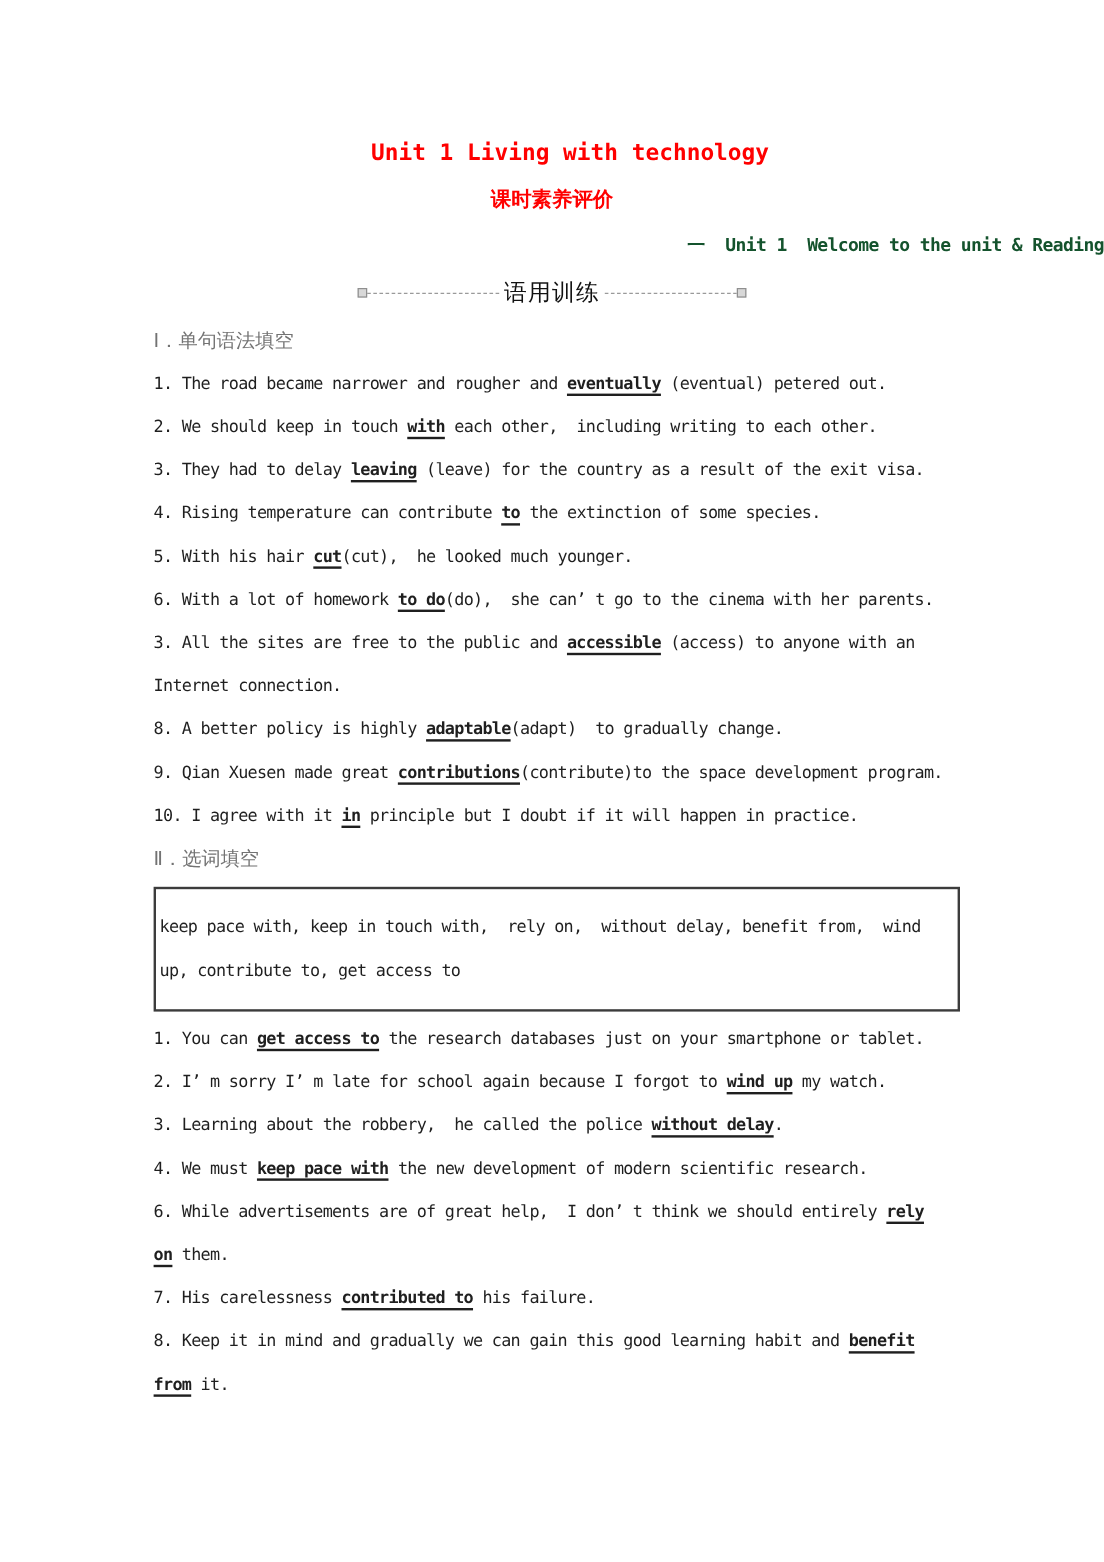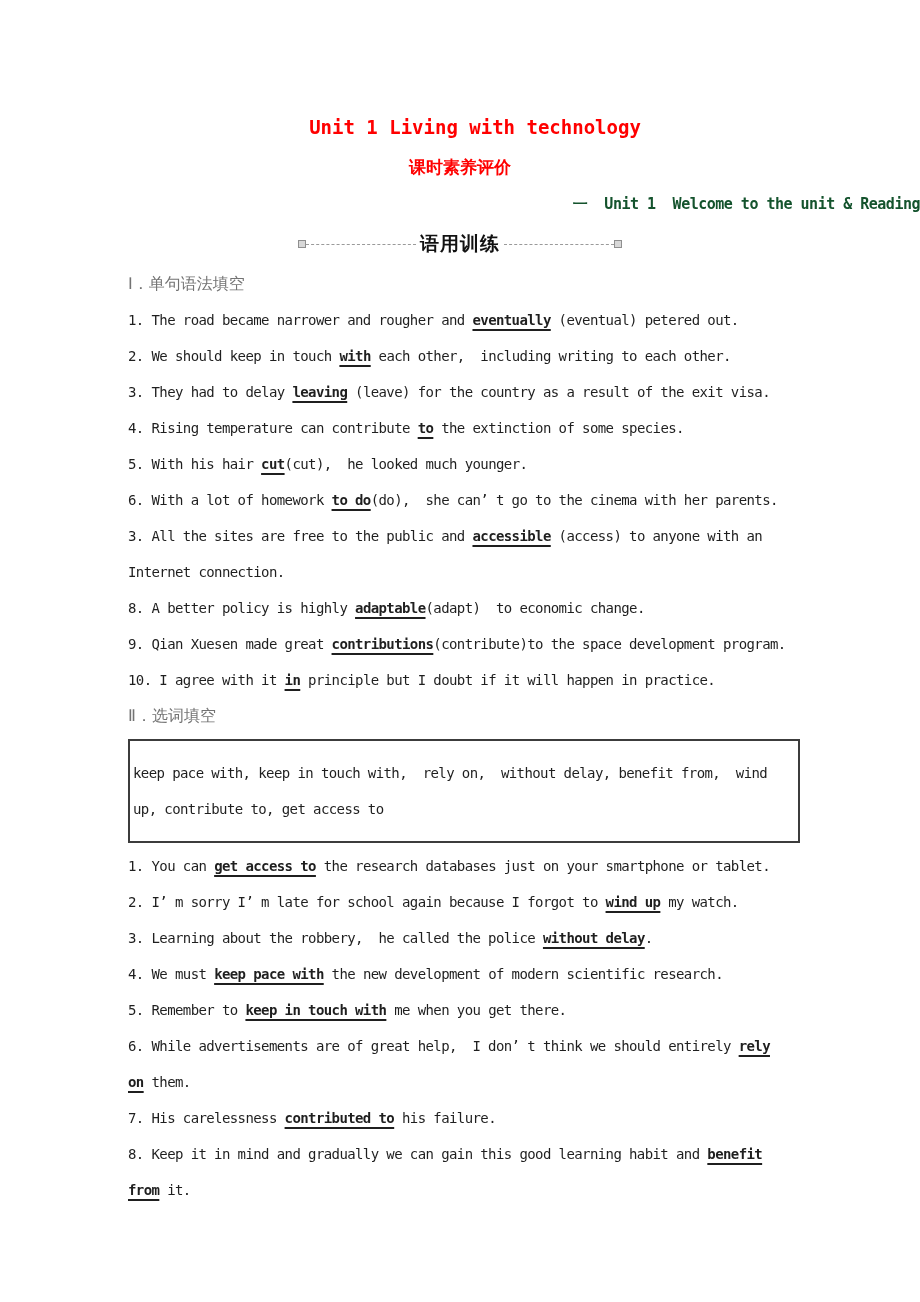--- a/index.html
+++ b/index.html
@@ -61,21 +61,21 @@
   }
   .banner-end {
     width: 6px;
     height: 6px;
     border: 1px solid #8f8f8f;
     background: #d8d8d8;
     box-sizing: content-box;
   }
   .banner-text {
     font-size: 19px;
-    font-weight: bold;
+    font-weight: normal;
     color: #111111;
     margin: 0 4px;
     letter-spacing: 1px;
   }
   .content {
     width: 672px;
     margin: 8px 0 0 128px;
     font-size: 14px;
     line-height: 36px;
     letter-spacing: -0.6px;
@@ -129,34 +129,33 @@
     <p class="sec-head">Ⅰ．单句语法填空</p>
 
     <p class="item"><span class="plain">1. The road became narrower and rougher and </span><span class="answer">eventually</span><span class="plain"> (eventual) petered out.</span></p>
     <p class="item"><span class="plain">2. We should keep in touch </span><span class="answer">with</span><span class="plain"> each other,  including writing to each other.</span></p>
     <p class="item"><span class="plain">3. They had to delay </span><span class="answer">leaving</span><span class="plain"> (leave) for the country as a result of the exit visa.</span></p>
     <p class="item"><span class="plain">4. Rising temperature can contribute </span><span class="answer">to</span><span class="plain"> the extinction of some species.</span></p>
     <p class="item"><span class="plain">5. With his hair </span><span class="answer">cut</span><span class="plain">(cut),  he looked much younger.</span></p>
     <p class="item"><span class="plain">6. With a lot of homework </span><span class="answer">to do</span><span class="plain">(do),  she can’ t go to the cinema with her parents.</span></p>
     <p class="item"><span class="plain">3. All the sites are free to the public and </span><span class="answer">accessible</span><span class="plain"> (access) to anyone with an
 Internet connection.</span></p>
-    <p class="item"><span class="plain">8. A better policy is highly </span><span class="answer">adaptable</span><span class="plain">(adapt)  to economic change.</span></p>
+    <p class="item"><span class="plain">8. A better policy is highly </span><span class="answer">adaptable</span><span class="plain">(adapt)  to gradually change.</span></p>
     <p class="item"><span class="plain">9. Qian Xuesen made great </span><span class="answer">contributions</span><span class="plain">(contribute)to the space development program.</span></p>
     <p class="item"><span class="plain">10. I agree with it </span><span class="answer">in</span><span class="plain"> principle but I doubt if it will happen in practice.</span></p>
 
     <p class="sec-head">Ⅱ．选词填空</p>
 
     <div class="wordbank">keep pace with, keep in touch with,  rely on,  without delay, benefit from,  wind
 up, contribute to, get access to</div>
 
     <p class="item"><span class="plain">1. You can </span><span class="answer">get access to</span><span class="plain"> the research databases just on your smartphone or tablet.</span></p>
     <p class="item"><span class="plain">2. I’ m sorry I’ m late for school again because I forgot to </span><span class="answer">wind up</span><span class="plain"> my watch.</span></p>
     <p class="item"><span class="plain">3. Learning about the robbery,  he called the police </span><span class="answer">without delay</span><span class="plain">.</span></p>
     <p class="item"><span class="plain">4. We must </span><span class="answer">keep pace with</span><span class="plain"> the new development of modern scientific research.</span></p>
-    <p class="item"><span class="plain">5. Remember to </span><span class="answer">keep in touch with</span><span class="plain"> me when you get there.</span></p>
     <p class="item"><span class="plain">6. While advertisements are of great help,  I don’ t think we should entirely </span><span class="answer">rely</span><span class="plain">
 </span><span class="answer">on</span><span class="plain"> them.</span></p>
     <p class="item"><span class="plain">7. His carelessness </span><span class="answer">contributed to</span><span class="plain"> his failure.</span></p>
     <p class="item"><span class="plain">8. Keep it in mind and gradually we can gain this good learning habit and </span><span class="answer">benefit</span><span class="plain">
 </span><span class="answer">from</span><span class="plain"> it.</span></p>
 
   </div>
 </div>
 
 </body></html>

